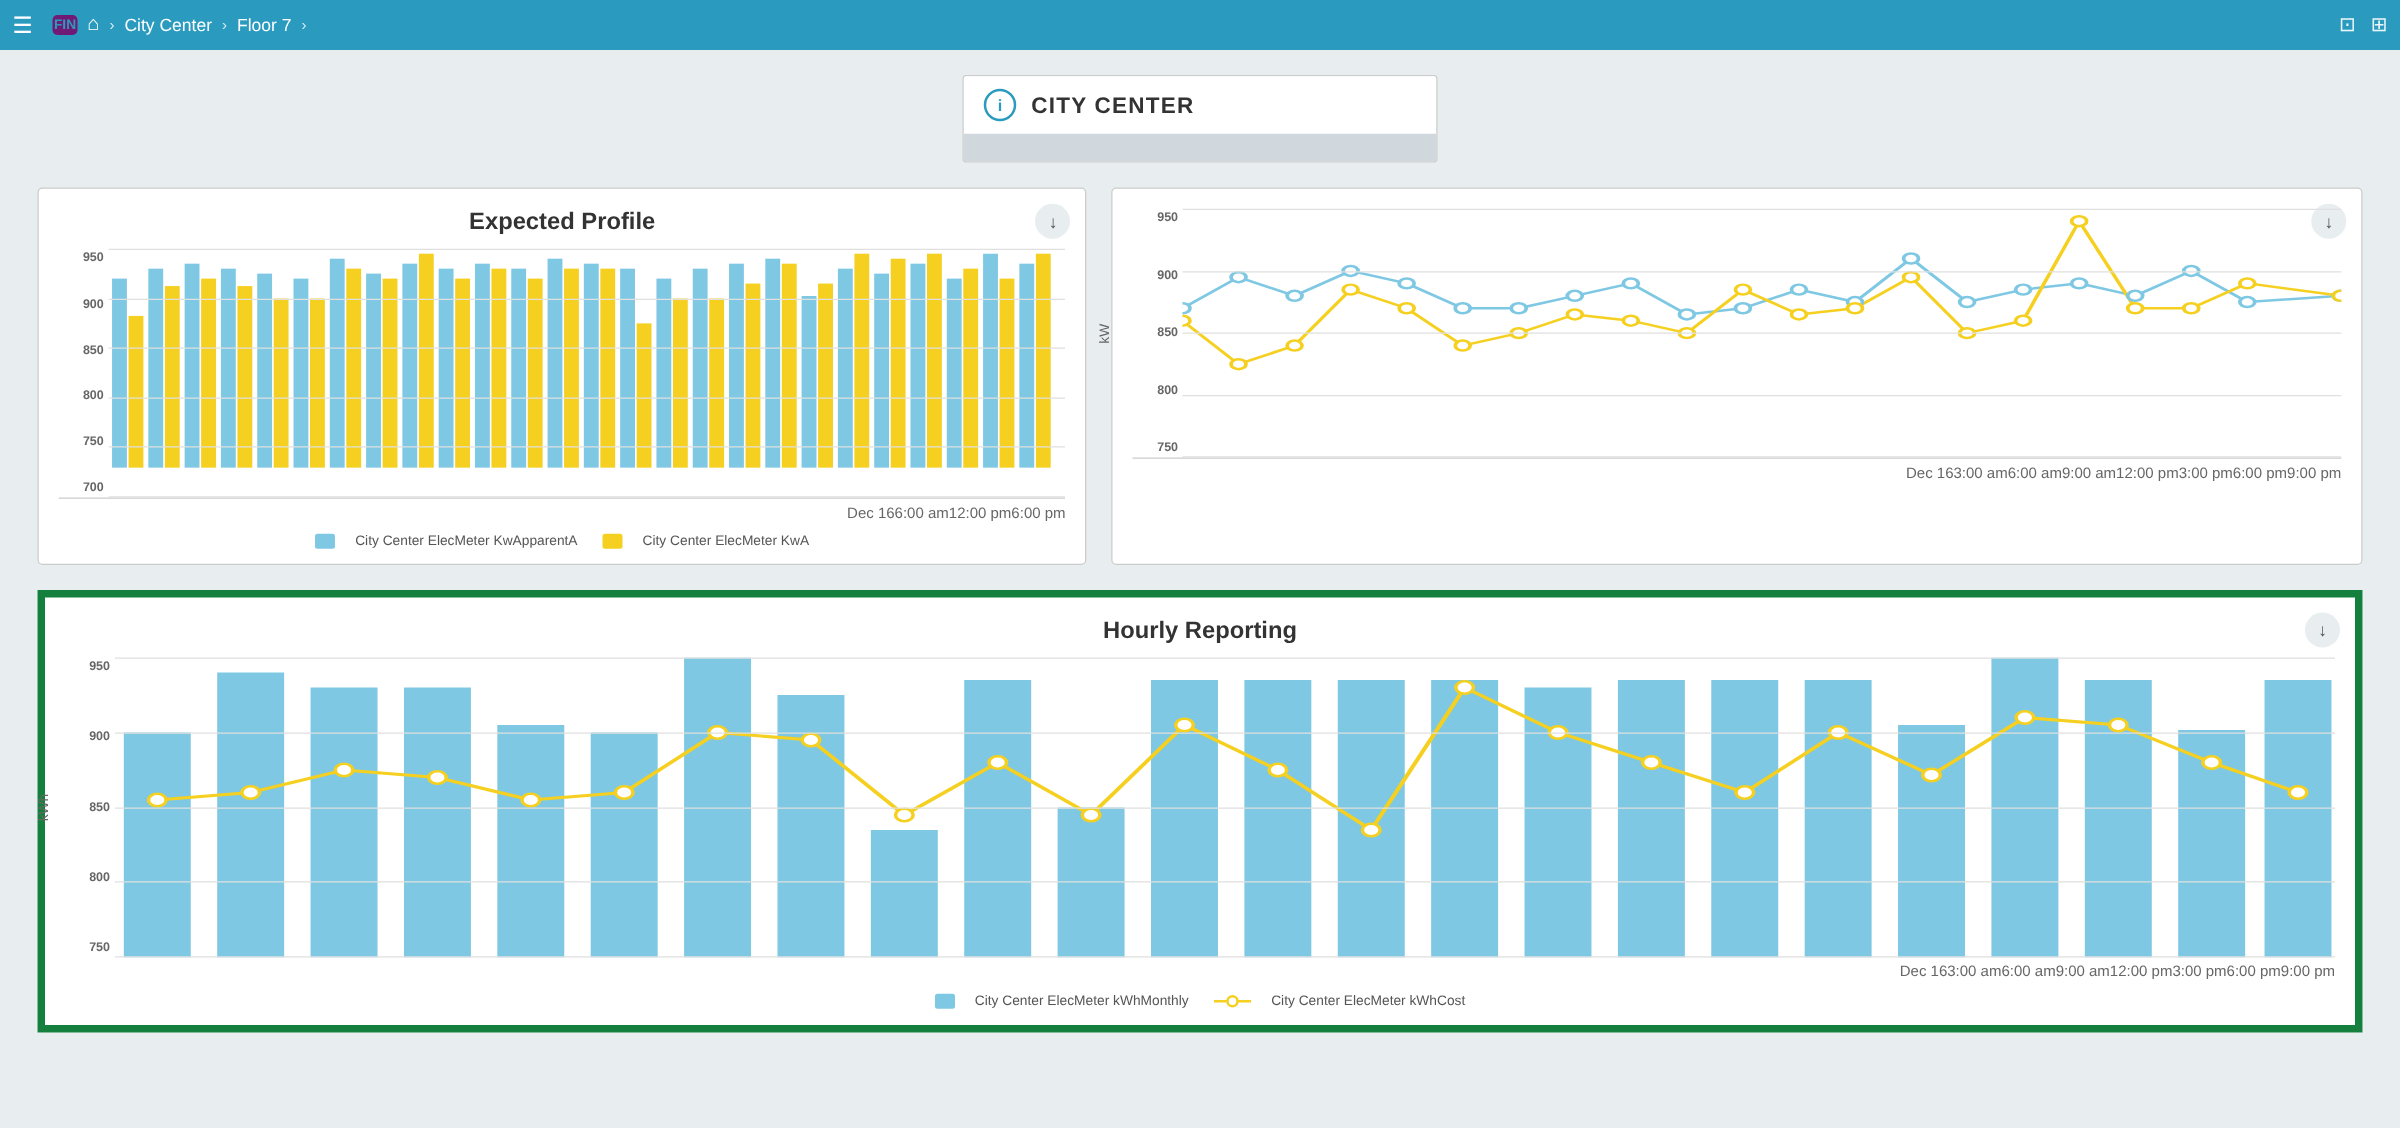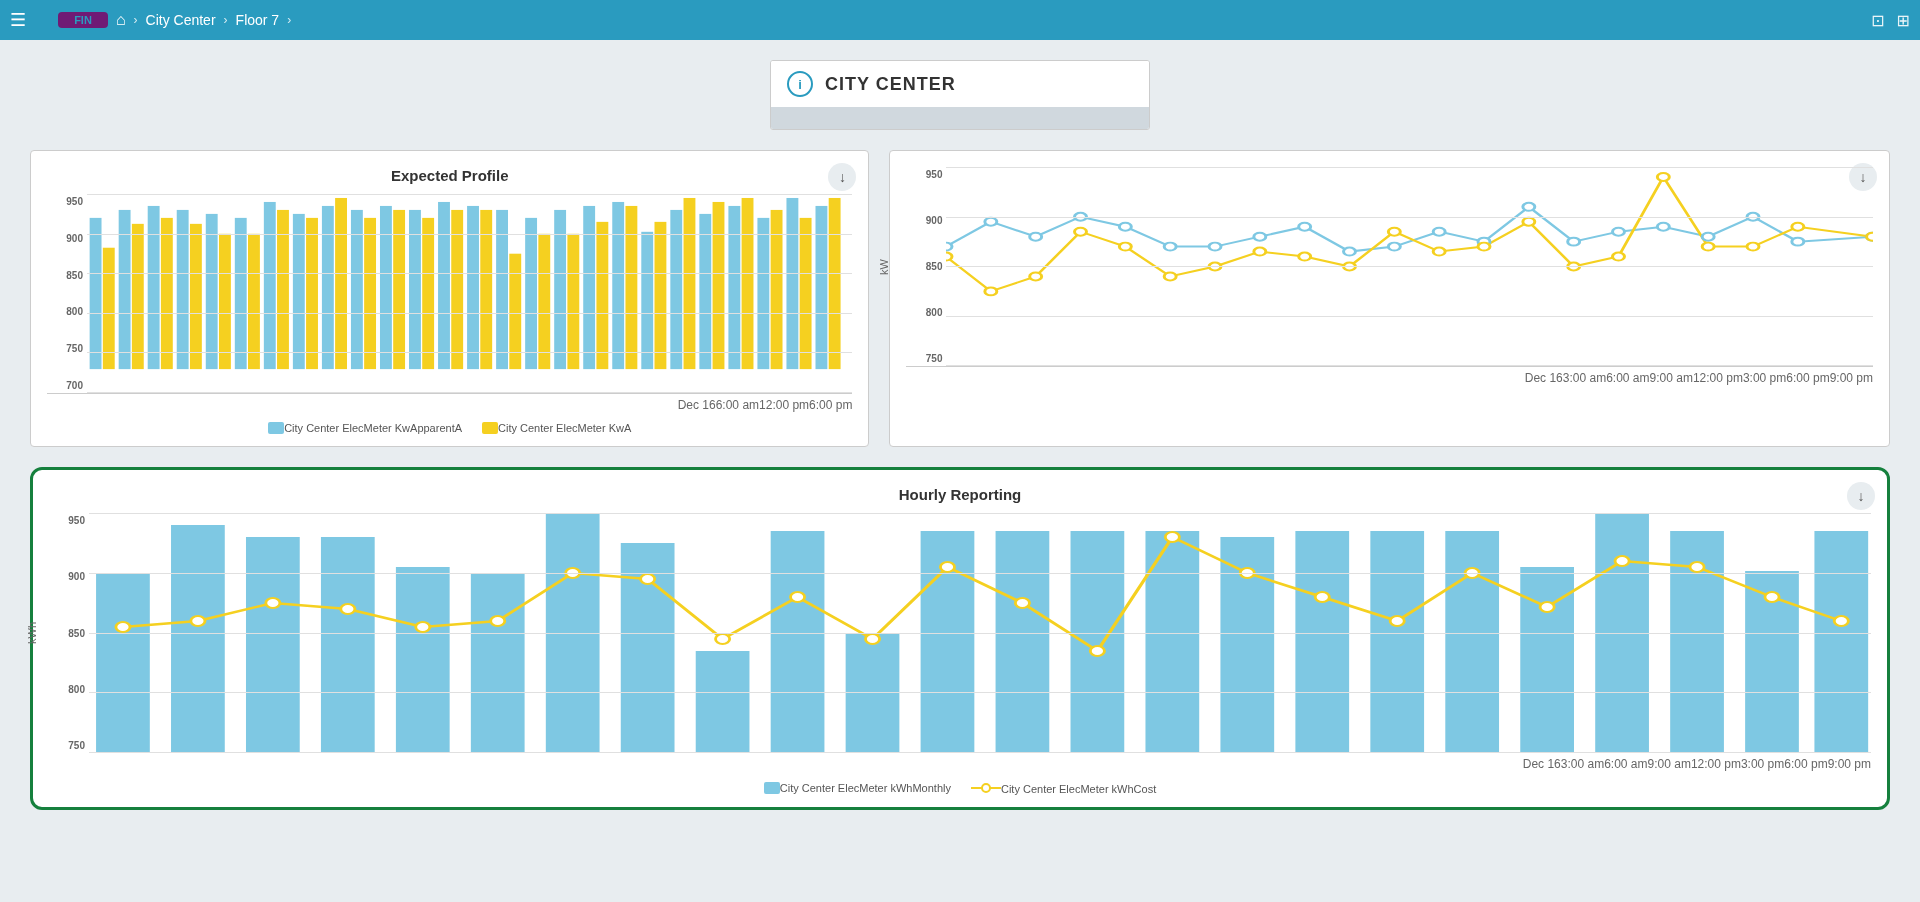--- a/index.html
+++ b/index.html
@@ -13,23 +13,23 @@
       align-items: center;
       padding: 0 10px;
       color: white;
       justify-content: space-between;
     }
     .topnav-left { display: flex; align-items: center; gap: 8px; }
     .topnav-right { display: flex; align-items: center; gap: 12px; }
     .nav-logo {
       background: #701a75;
       border-radius: 4px;
-      padding: 2px 16px;
+      padding: 2px 1px;
       display: flex; align-items: center;
-      font-weight: bold; font-size: 14px; color: #2a9bbf; margin-left: 16px;
+      font-weight: bold; font-size: 14px; color: #2a9bbf;
     }
     .nav-breadcrumb { display: flex; align-items: center; gap: 6px; font-size: 14px; color: white; }
     .nav-chevron { font-size: 12px; opacity: 0.8; }
     .nav-icon-btn { cursor: pointer; font-size: 16px; opacity: 0.9; }
     .hamburger { font-size: 18px; cursor: pointer; margin-right: 8px; }
 
     
     .page { padding: 20px 30px; }
 
     
@@ -68,21 +68,21 @@
     .chart-card {
       background: white;
       border: 1px solid #ccc;
       border-radius: 4px;
       padding: 16px 16px 12px 16px;
       flex: 1;
       position: relative;
     }
     .chart-title {
       text-align: center;
-      font-size: 15px; font-weight: bold; color: #333;
+      font-size: 19px; font-weight: bold; color: #333;
       margin-bottom: 10px;
     }
     .chart-download-btn {
       position: absolute; top: 12px; right: 12px;
       width: 28px; height: 28px;
       border-radius: 50%;
       background: #e8edf0;
       display: flex; align-items: center; justify-content: center;
       cursor: pointer; font-size: 14px; color: #555;
     }
@@ -109,28 +109,28 @@
     .x-axis-labels {
       display: flex; justify-content: flex-end;
       padding: 4px 0 2px 40px;
       font-size: 12px; color: #666;
     }
     .legend {
       display: flex; align-items: center; gap: 20px;
       justify-content: center;
       margin-top: 8px; flex-wrap: wrap;
     }
-    .legend-item { display: flex; align-items: flex-end; gap: 0; font-size: 11px; color: #555; }
+    .legend-item { display: flex; align-items: center; gap: 16px; font-size: 11px; color: #555; }
     .legend-color { width: 16px; height: 12px; border-radius: 2px; flex-shrink: 0; }
 
     
     .svg-chart { width: 100%; height: 100%; }
 
     
-    .chart-bottom { background: white; border: 3px solid #15803d; border-radius: 12px; padding: 16px 16px 12px 16px; position: relative; }
+    .chart-bottom { background: white; border: 6px solid #15803d; border-radius: 0; padding: 16px 16px 12px 16px; position: relative; }
     .chart-area-tall { height: 240px; position: relative; }
   </style>
 </head>
 <body>
 
 <div class="topnav">
   <div class="topnav-left">
     <span class="hamburger">☰</span>
     <div class="nav-logo">
       <span style="color:#2a9bbf;font-size:11px;font-weight:bold;">FIN</span>

